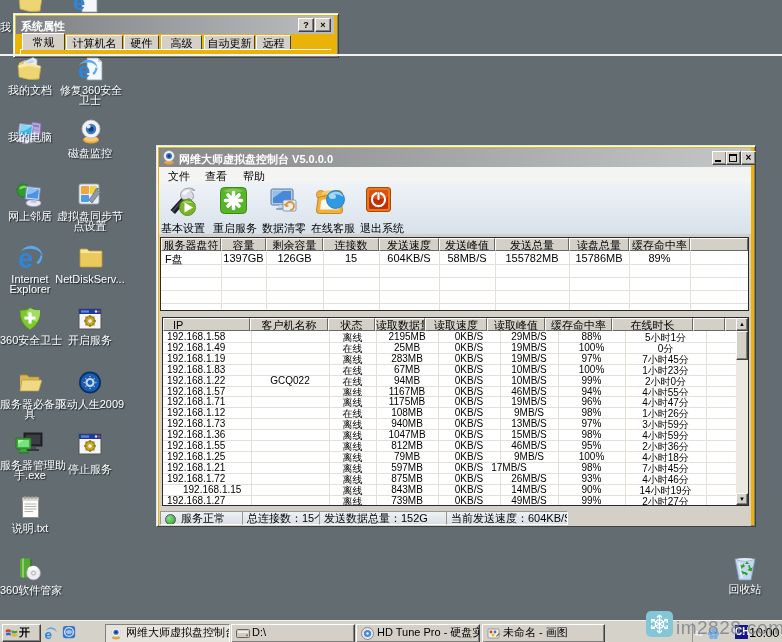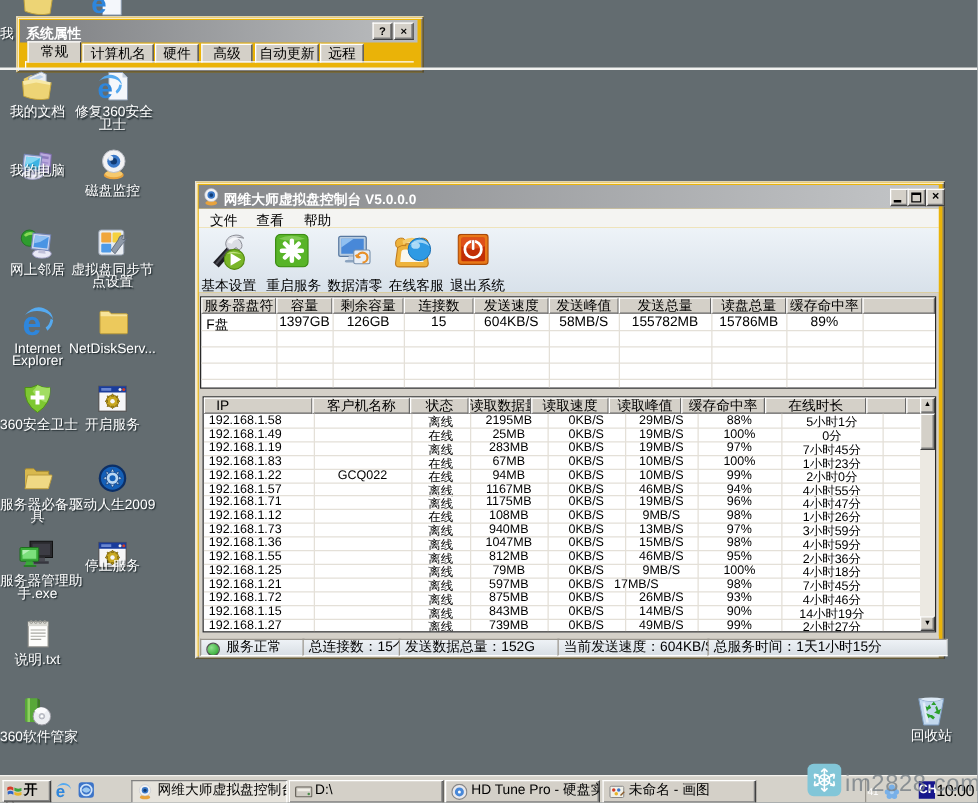--- a/index.html
+++ b/index.html
@@ -214,21 +214,21 @@
 <div class="dlab" style="left:0px;top:274px;width:60px">Internet
 Explorer</div>
 <div class="dlab" style="left:55px;top:274px;width:70px">NetDiskServ...</div>
 <div class="dlab" style="left:0px;top:335px;width:60px">360安全卫士</div>
 <div class="dlab" style="left:60px;top:335px;width:60px">开启服务</div>
 <div class="dlab" style="left:0px;top:399px;width:60px">服务器必备工
 具</div>
 <div class="dlab" style="left:55px;top:399px;width:70px">驱动人生2009</div>
 <div class="dlab" style="left:0px;top:460px;width:60px">服务器管理助
 手.exe</div>
-<div class="dlab" style="left:60px;top:448px;width:60px">停止服务</div>
+<div class="dlab" style="left:60px;top:464px;width:60px">停止服务</div>
 <div class="dlab" style="left:0px;top:523px;width:60px">说明.txt</div>
 <div class="dlab" style="left:0px;top:585px;width:60px">360软件管家</div>
 <div class="dlab" style="left:715px;top:584px;width:60px">回收站</div>
 
 <div class="ab win" id="mainwin" style="left:156px;top:145px;width:598px;height:380px">
   <div class="ab" id="mwtitle" style="left:2px;top:2px;width:592px;height:19px;background:linear-gradient(90deg,#85878a,#c4c6c8)">
     <svg class="ab" style="left:3px;top:2px" width="14" height="15" viewBox="0 0 24 25">
       <ellipse cx="12" cy="21" rx="8" ry="3.4" fill="#e8a33d"></ellipse>
       <circle cx="12" cy="10" r="9" fill="#f2f2f4" stroke="#b9bcc4" stroke-width=".8"></circle>
       <circle cx="12" cy="10" r="5.2" fill="#3a78c8"></circle>
@@ -502,21 +502,21 @@
             <span class="t2c" style="left:4px;text-align:left">192.168.1.72</span>
             <span class="t2c" style="left:166px;width:47px">离线</span>
             <span class="t2c" style="left:213px;width:62px">875MB</span>
             <span class="t2c" style="left:275px;width:62px">0KB/S</span>
             <span class="t2c" style="left:337px;width:58px">26MB/S</span>
             <span class="t2c" style="left:395px;width:67px">93%</span>
             <span class="t2c" style="left:462px;width:81px">4小时46分</span>
           </div>
           <div class="t1h" style="top:152.6px"></div>
           <div class="t2row" style="top:152.6px">
-            <span class="t2c" style="left:4px;text-align:center">192.168.1.15</span>
+            <span class="t2c" style="left:20px;text-align:center">192.168.1.15</span>
             <span class="t2c" style="left:166px;width:47px">离线</span>
             <span class="t2c" style="left:213px;width:62px">843MB</span>
             <span class="t2c" style="left:275px;width:62px">0KB/S</span>
             <span class="t2c" style="left:337px;width:58px">14MB/S</span>
             <span class="t2c" style="left:395px;width:67px">90%</span>
             <span class="t2c" style="left:462px;width:81px">14小时19分</span>
           </div>
           <div class="t1h" style="top:163.5px"></div>
           <div class="t2row" style="top:163.5px">
             <span class="t2c" style="left:4px;text-align:left">192.168.1.27</span>
@@ -535,21 +535,20 @@
       <div class="btn3" style="position:absolute;left:0;top:13px;width:10px;height:27px"></div>
       <div class="btn3" style="position:absolute;left:0;top:175px;width:10px;height:10px;font-size:6px;text-align:center;line-height:10px">▼</div>
     </div>
   </div>
 
   <div class="ab" id="sbar" style="left:2px;top:363px;width:592px;height:17px;background:#d4d0c8;font-size:11px">
     <div class="sseg" style="left:1px;width:78px"><span class="gdot"></span><span style="margin-left:16px">服务正常</span></div>
     <div class="sseg" style="left:83px;width:73px">总连接数：15个</div>
     <div class="sseg" style="left:160px;width:123px">发送数据总量：152G</div>
     <div class="sseg" style="left:287px;width:116px">当前发送速度：604KB/S</div>
-    <div class="sseg" style="left:407px;width:186px">总服务时间：1天1小时15分</div>
   </div>
 </div>
 
 <div class="ab" id="taskbar" style="left:0;top:620px;width:782px;height:22px;background:#d5d2ca;border-top:1px solid #f4f2ee">
   <div class="ab btn3" style="left:2px;top:3px;width:37px;height:16px;font-size:11px;font-weight:bold;line-height:15px">
     <svg style="position:absolute;left:2px;top:1px" width="13" height="13" viewBox="0 0 16 16">
       <path d="M1 5 Q4 3 7 5 L7 8 Q4 6 1 8Z" fill="#d43c28"></path>
           <path d="M8 5 Q11 7 15 5.4 L15 8.4 Q11 10 8 8Z" fill="#3ca43c"></path>
       <path d="M1.3 9 Q4 7 7 9 L7 12 Q4 10 1.6 12Z" fill="#2c64c8"></path>
           <path d="M8 9 Q11 11 15 9.4 L15 12.4 Q11 14 8 12Z" fill="#e8b428"></path>

